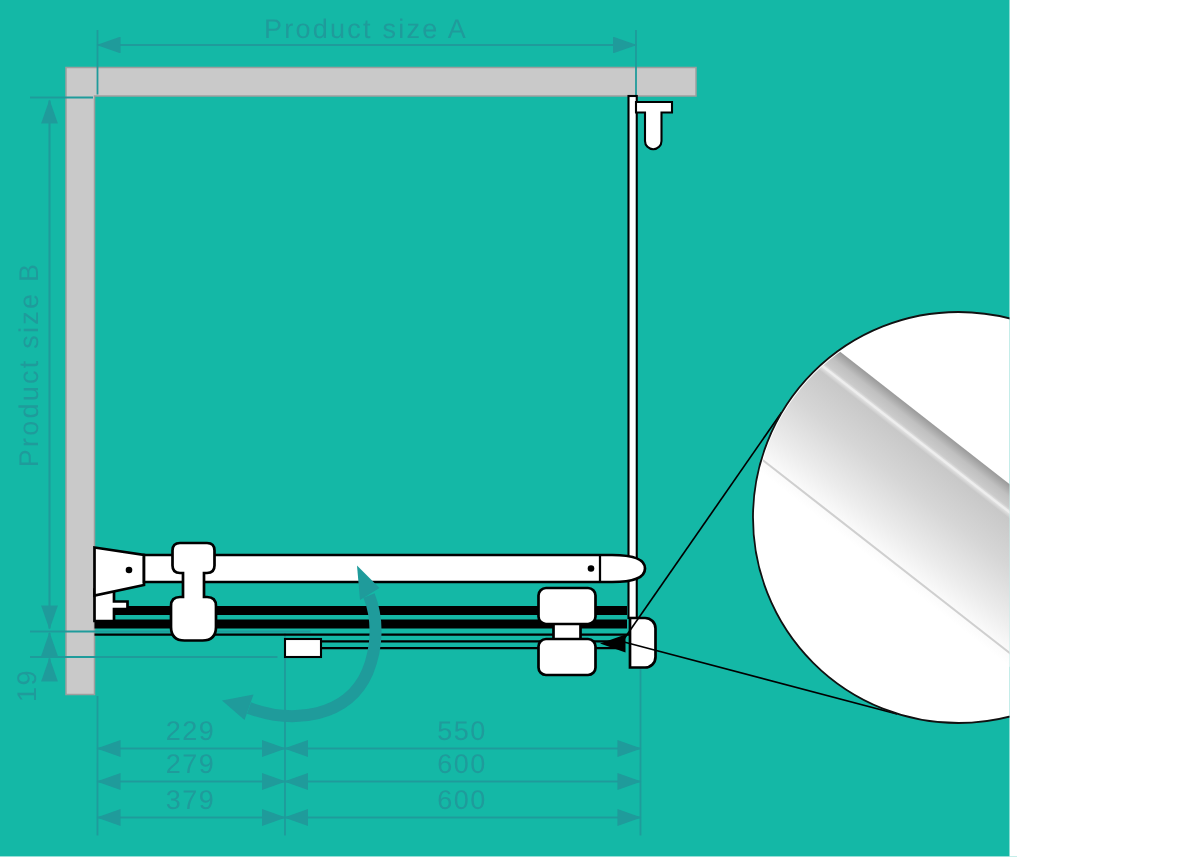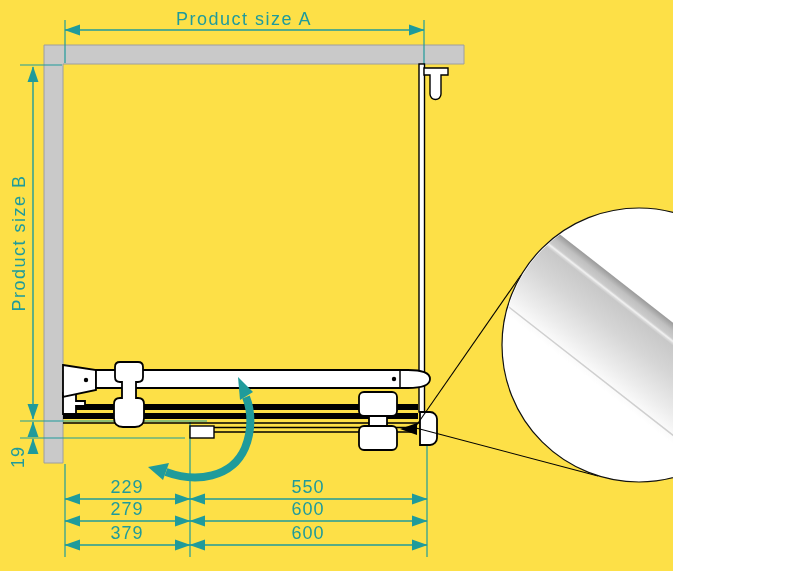--- a/index.html
+++ b/index.html
@@ -1,16 +1,16 @@
 <!DOCTYPE html>
 <html><head>
 <meta charset="utf-8">
 <style>
   html,body{margin:0;padding:0;background:#fff;}
-  .stage{position:relative;width:673px;height:571px;background:#fde047;overflow:hidden;}
+  .stage{position:relative;width:673px;height:571px;background:#14b8a6;overflow:hidden;}
   svg{display:block;}
   .dim{stroke:#1f9b9b;stroke-width:1.4;fill:none;}
   .dimthin{stroke:#1f9b9b;stroke-width:1.2;fill:none;}
   .dimtext{fill:#1f9b9b;font-family:"Liberation Sans",sans-serif;font-size:18px;letter-spacing:1.5px;}
   .dimnum{fill:#1f9b9b;font-family:"Liberation Sans",sans-serif;font-size:18px;letter-spacing:1px;}
   .wall{fill:#c9c9c9;stroke:#9e9e9e;stroke-width:1;}
   .mech{fill:#ffffff;stroke:#000000;stroke-width:1.8;}
   .mechthin{fill:#ffffff;stroke:#000000;stroke-width:1.4;}
   .band{fill:#000000;stroke:none;}
   .thinln{stroke:#000000;stroke-width:1.5;fill:none;}

